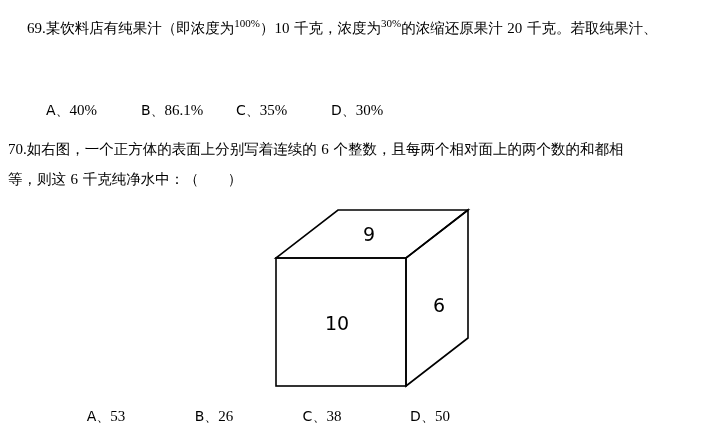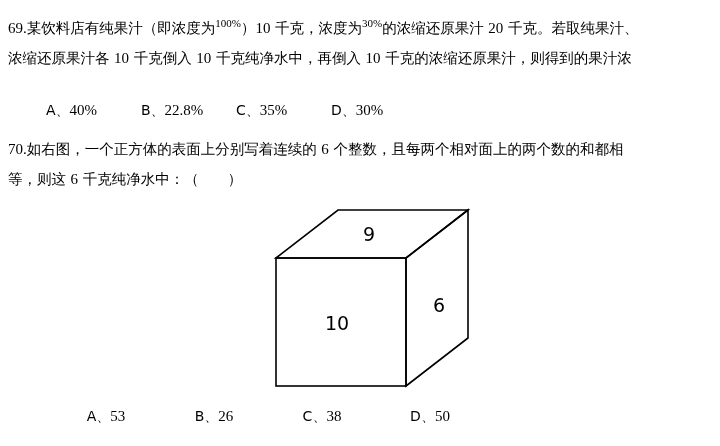--- a/index.html
+++ b/index.html
@@ -79,31 +79,28 @@
     font-size: 19px;
     fill: #000;
     text-anchor: middle;
   }
 </style>
 </head>
 <body>
 
 <div class="page">
 
-  <div class="q-block" id="q69" style="top: 8px;">
+  <div class="q-block" id="q69" style="top: 8px; margin-left: 19px;">
     <div class="q-line">
       <span class="q-num num">69.</span><span class="line-body"><span class="cn">某饮料店有纯果汁（即浓度为</span><span class="sup">100%</span><span class="cn">）</span><span class="num">10</span><span class="cn"> 千克，浓度为</span><span class="sup">30%</span><span class="cn">的浓缩还原果汁 </span><span class="num">20</span><span class="cn"> 千克。若取纯果汁、</span></span>
-    </div>
-    <div class="q-line">
-      <span class="line-body"><span class="cn">浓缩还原果汁各 </span><span class="num">10</span><span class="cn"> 千克倒入 </span><span class="num">10</span><span class="cn"> 千克纯净水中，再倒入 </span><span class="num">10</span><span class="cn"> 千克的浓缩还原果汁，则得到的果汁浓</span></span>
     </div>
   </div>
 
   <div class="choices" id="q69-choices" style="left: 46px; top: 102px;">
-    <span class="choice"><span class="lbl">A、</span><span class="val">40%</span></span><span class="choice"><span class="lbl">B、</span><span class="val">22.8%</span></span><span class="choice"><span class="lbl">C、</span><span class="val">35%</span></span><span class="choice"><span class="lbl">D、</span><span class="val">30%</span></span>
+    <span class="choice"><span class="lbl">A、</span><span class="val">40%</span></span><span class="choice"><span class="lbl">B、</span><span class="val">86.1%</span></span><span class="choice"><span class="lbl">C、</span><span class="val">35%</span></span><span class="choice"><span class="lbl">D、</span><span class="val">30%</span></span>
   </div>
 
   <div class="q-block" id="q70" style="top: 134px;">
     <div class="q-line">
       <span class="q-num num">70.</span><span class="line-body"><span class="cn">如右图，一个正方体的表面上分别写着连续的 </span><span class="num">6</span><span class="cn"> 个整数，且每两个相对面上的两个数的和都相</span></span>
     </div>
     <div class="q-line">
       <span class="line-body"><span class="cn">等，则这 </span><span class="num">6</span><span class="cn"> 千克纯净水中：（　　）</span></span>
     </div>
   </div>

